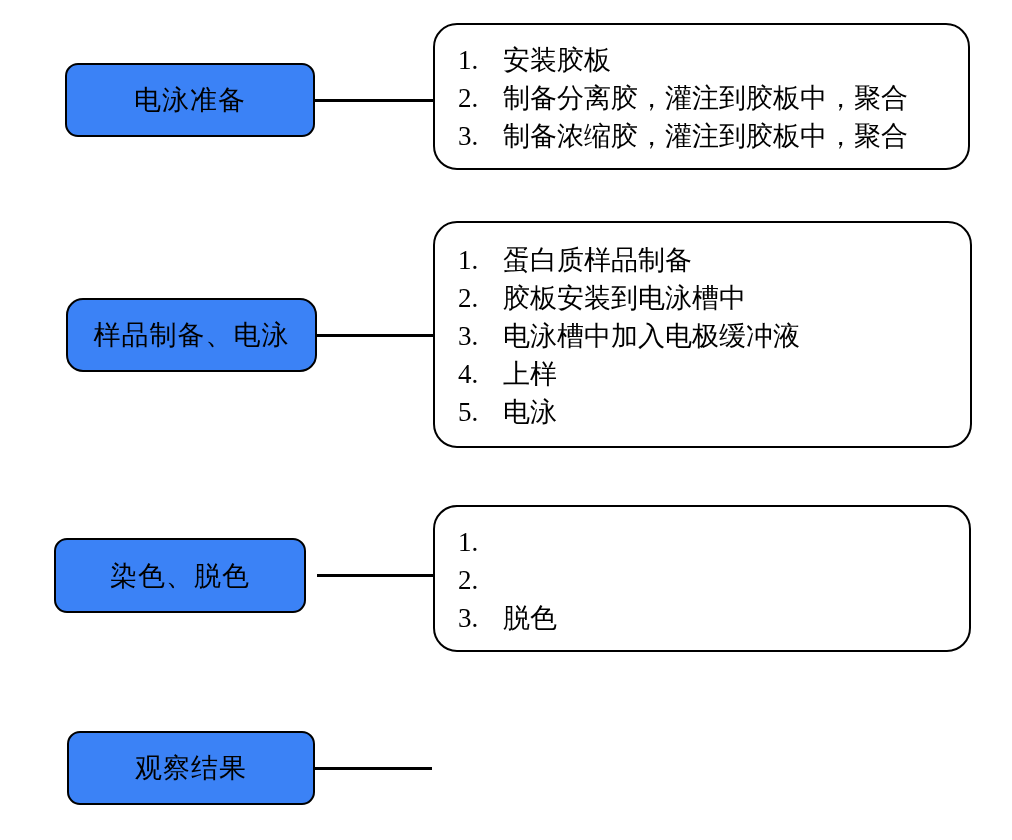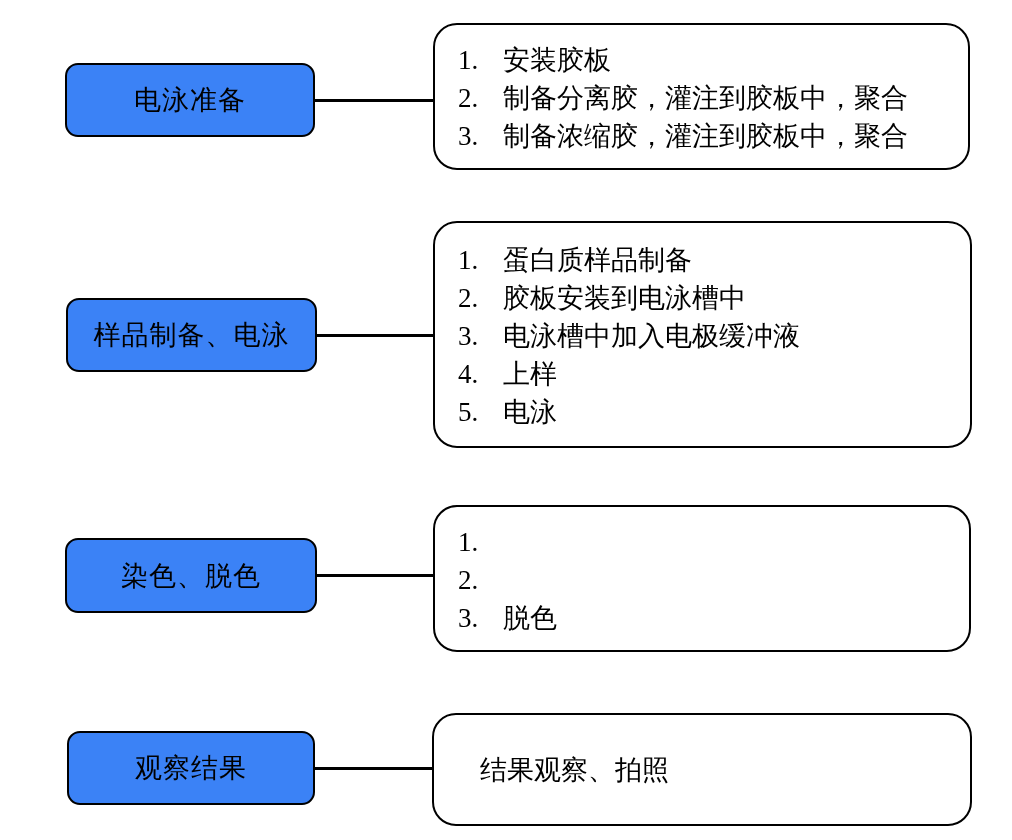--- a/index.html
+++ b/index.html
@@ -87,21 +87,21 @@
         <span class="num">2.</span>
         <span class="txt">制备分离胶，灌注到胶板中，聚合</span>
       </div>
       <div class="item">
         <span class="num">3.</span>
         <span class="txt">制备浓缩胶，灌注到胶板中，聚合</span>
       </div>
     </div>
   </div>
 
-  <div class="stage-box" style="left:66px; top:298px; width:251px; height:74px;">
+  <div class="stage-box" style="left:66px; top:298px; width:251px; height:74px;border-radius:17px;">
     <span>样品制备、电泳</span>
   </div>
   <div class="connector" style="left:317px; top:334px; width:116px;"></div>
   <div class="detail-box" style="left:433px; top:221px; width:539px; height:227px; padding-top:18px;">
     <div class="list">
       <div class="item">
         <span class="num">1.</span>
         <span class="txt">蛋白质样品制备</span>
       </div>
       <div class="item">
@@ -116,21 +116,21 @@
         <span class="num">4.</span>
         <span class="txt">上样</span>
       </div>
       <div class="item">
         <span class="num">5.</span>
         <span class="txt">电泳</span>
       </div>
     </div>
   </div>
 
-  <div class="stage-box" style="left:65px; top:538px; width:252px; height:75px;">
+  <div class="stage-box" style="left:54px; top:538px; width:252px; height:75px;">
     <span>染色、脱色</span>
   </div>
   <div class="connector" style="left:317px; top:574px; width:116px;"></div>
   <div class="detail-box" style="left:433px; top:505px; width:538px; height:147px; padding-top:16px;">
     <div class="list">
       <div class="item">
         <span class="num">1.</span>
       </div>
       <div class="item">
         <span class="num">2.</span>
@@ -139,17 +139,14 @@
         <span class="num">3.</span>
         <span class="txt">脱色</span>
       </div>
     </div>
   </div>
 
   <div class="stage-box" style="left:67px; top:731px; width:248px; height:74px;align-items:center;">
     <span>观察结果</span>
   </div>
   <div class="connector" style="left:315px; top:767px; width:117px;"></div>
-  <div class="detail-box" style="left:432px; top:713px; width:540px; height:113px;">
-    <div class="single-line">结果观察、拍照</div>
-  </div>
 
 </div>
 
 </body></html>

